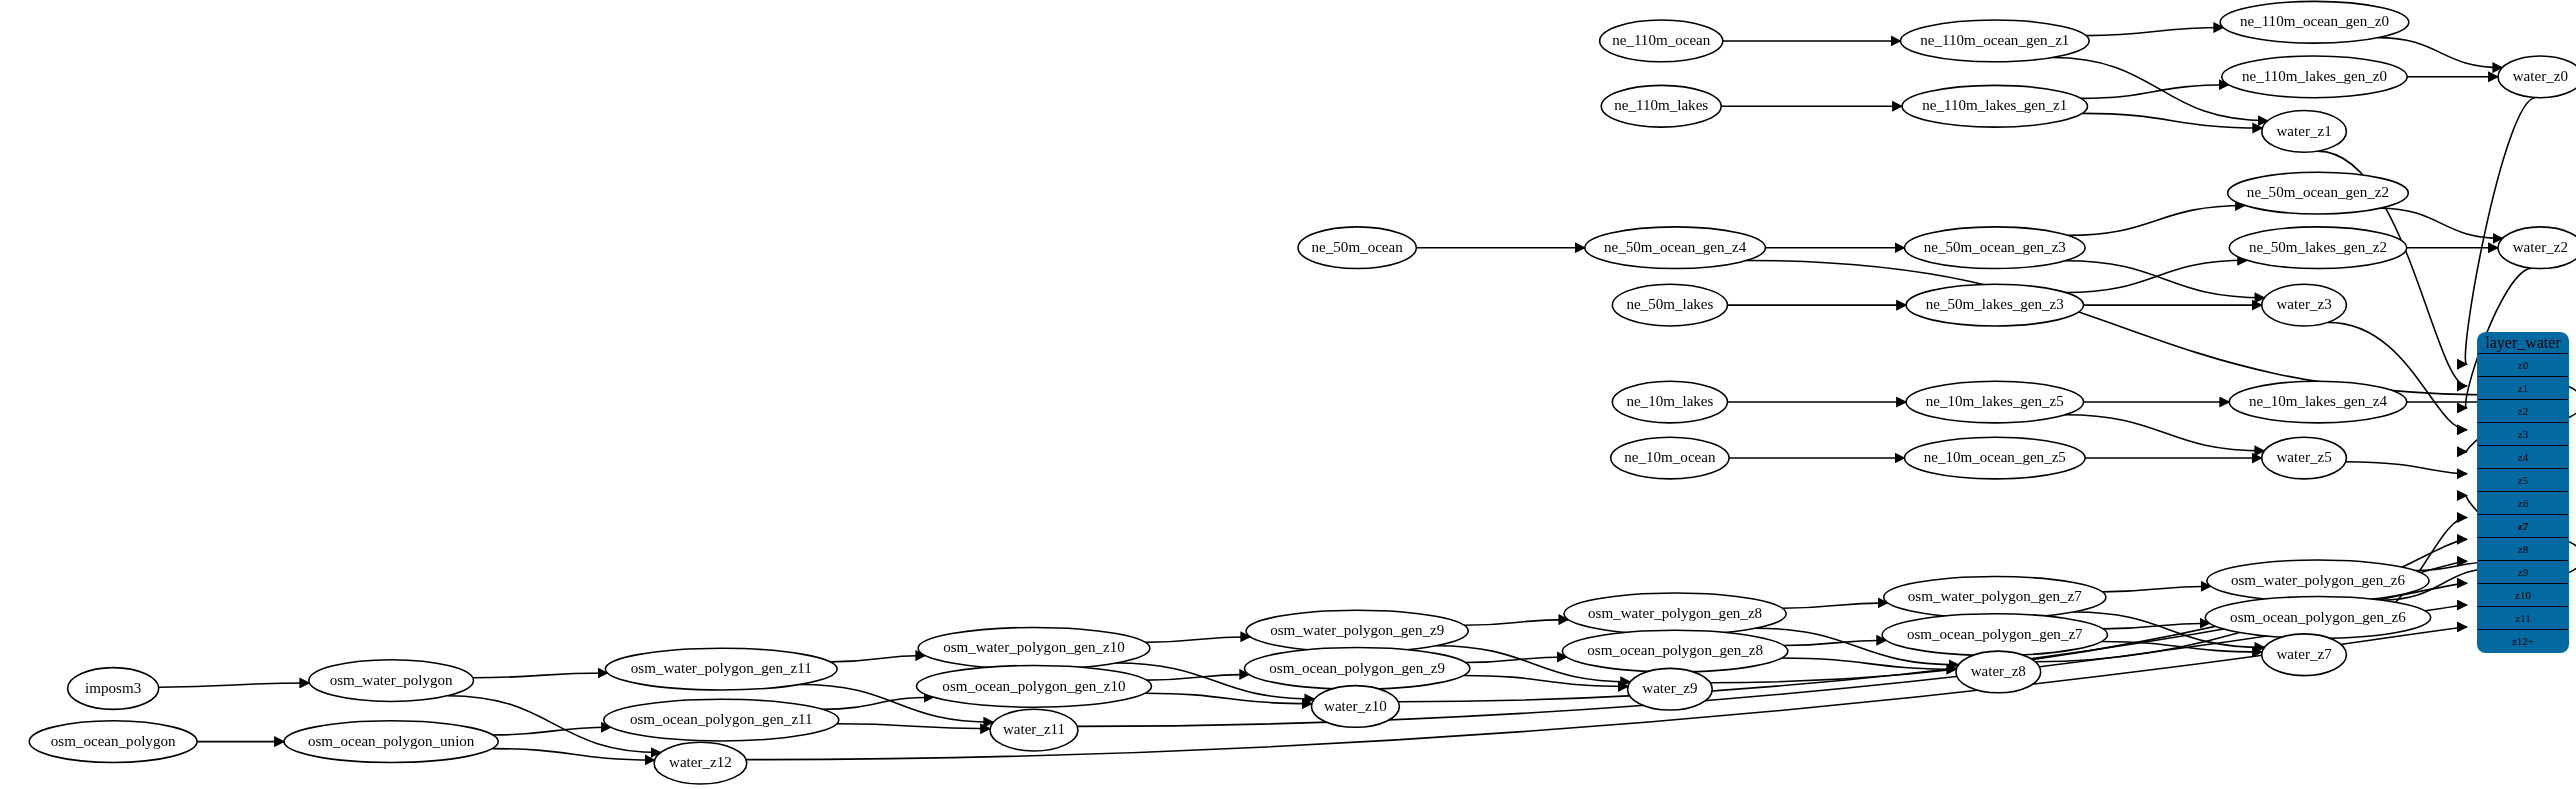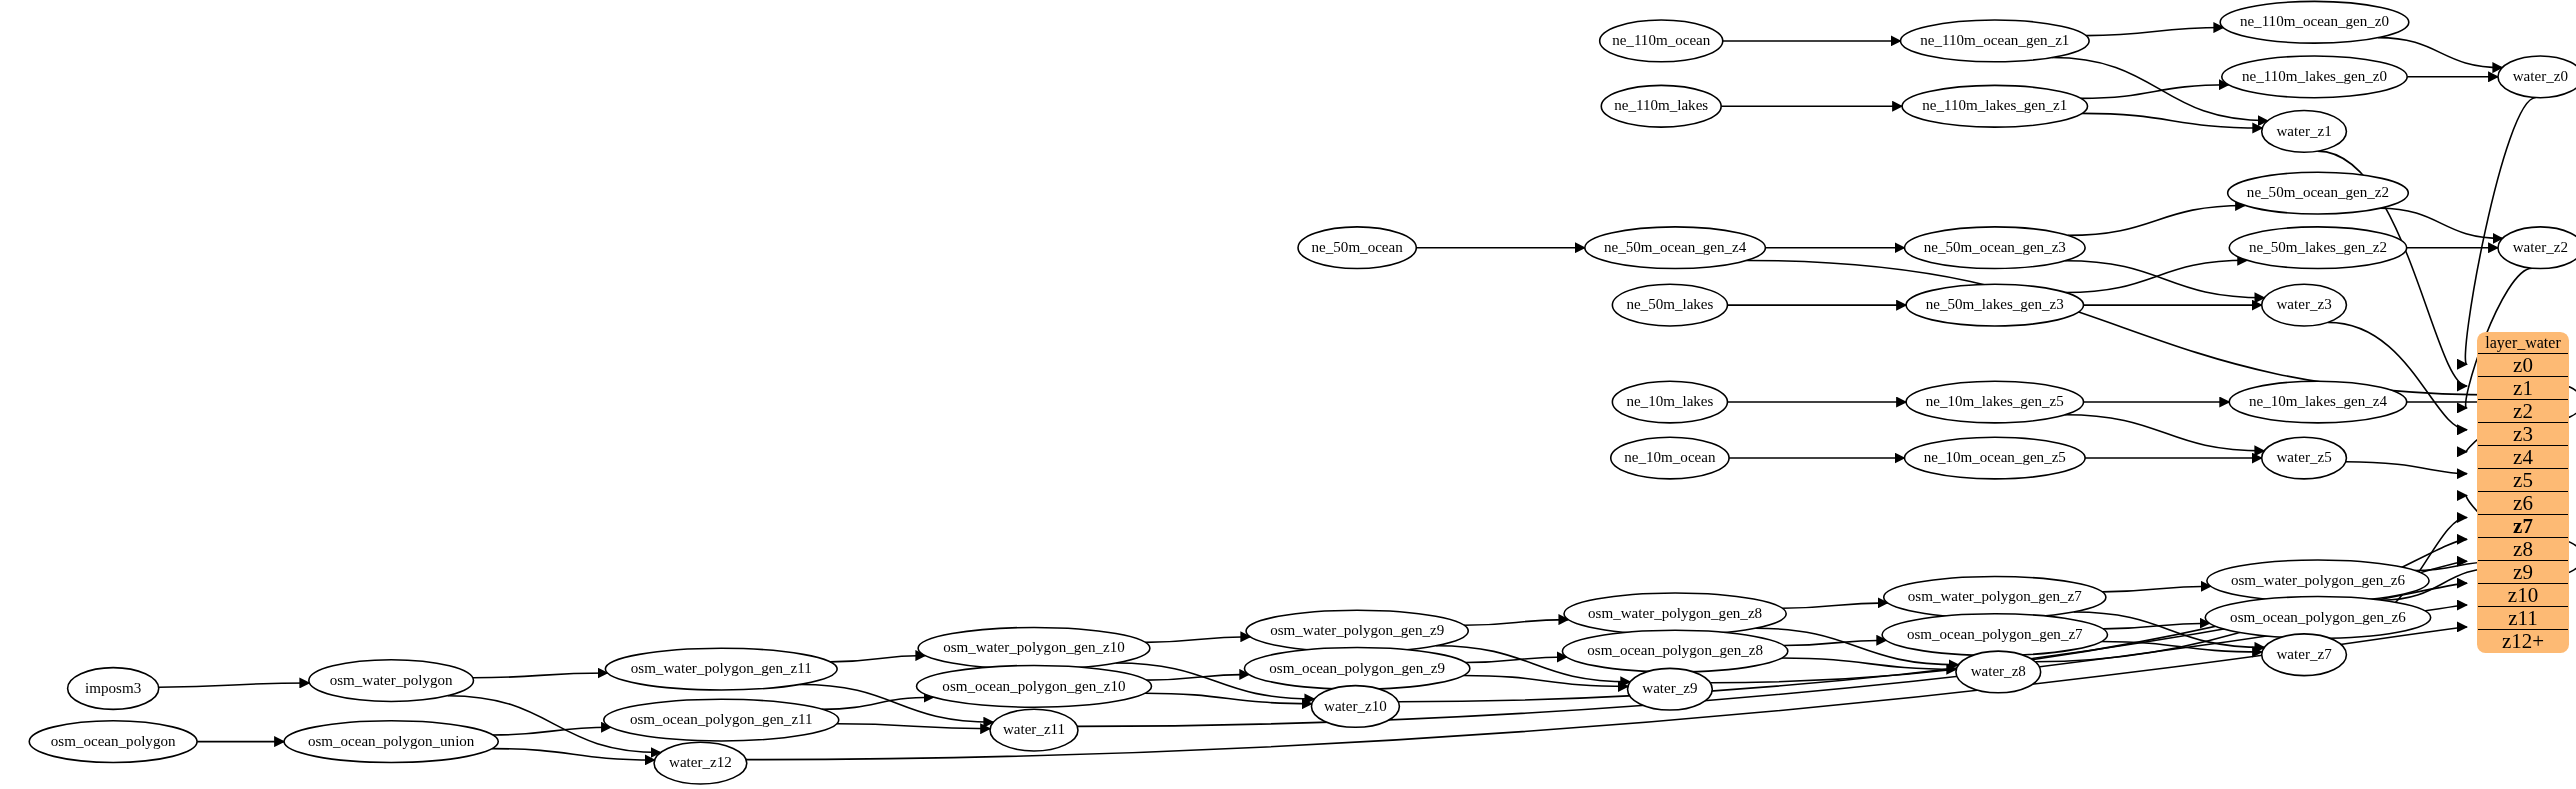--- a/index.html
+++ b/index.html
@@ -44,21 +44,21 @@
     border-collapse: collapse;
     border-spacing: 0;
     border: 1.4px solid #000000;
     border-radius: 8.6px;
     overflow: hidden;
     box-sizing: border-box;
   }
   .legend-table td {
     text-align: center;
     font-family: "Liberation Serif", "DejaVu Serif", serif;
-    font-size: 21px;
+    font-size: 11px;
     color: #000000;
     padding: 0;
     height: 21.5px;
     line-height: 21.5px;
     border-bottom: 1.4px solid #000000;
   }
   .legend-table tr:last-child td {
     border-bottom: none;
   }
   .legend-title td {
@@ -328,21 +328,21 @@
           <ellipse cx="3538.3599999999997" cy="560" rx="58.9996" ry="29.040000000000003" class="node-ellipse"></ellipse>
           <text x="3538.3599999999997" y="561" class="node-label">water_z4</text>
         </g>
         <g>
           <ellipse cx="3209.24" cy="638" rx="58.9996" ry="29.040000000000003" class="node-ellipse"></ellipse>
           <text x="3209.24" y="639" class="node-label">water_z5</text>
         </g>
       </g>
   </svg>
 
-  <table class="legend-table" id="legend-table" style="left: 2477px; top: 332px; width: 92px; background: #fdba74;">
+  <table class="legend-table" id="legend-table" style="left: 2477px; top: 332px; width: 92px; background: #0369a1;">
     <tbody id="legend-body">
         <tr class="legend-title">
           <td style="height: 20px; line-height: 20px;">layer_water</td>
         </tr>
         <tr>
           <td style="height: 22px; line-height: 22px;">z0</td>
         </tr>
         <tr>
           <td style="height: 22px; line-height: 22px;">z1</td>
         </tr>

